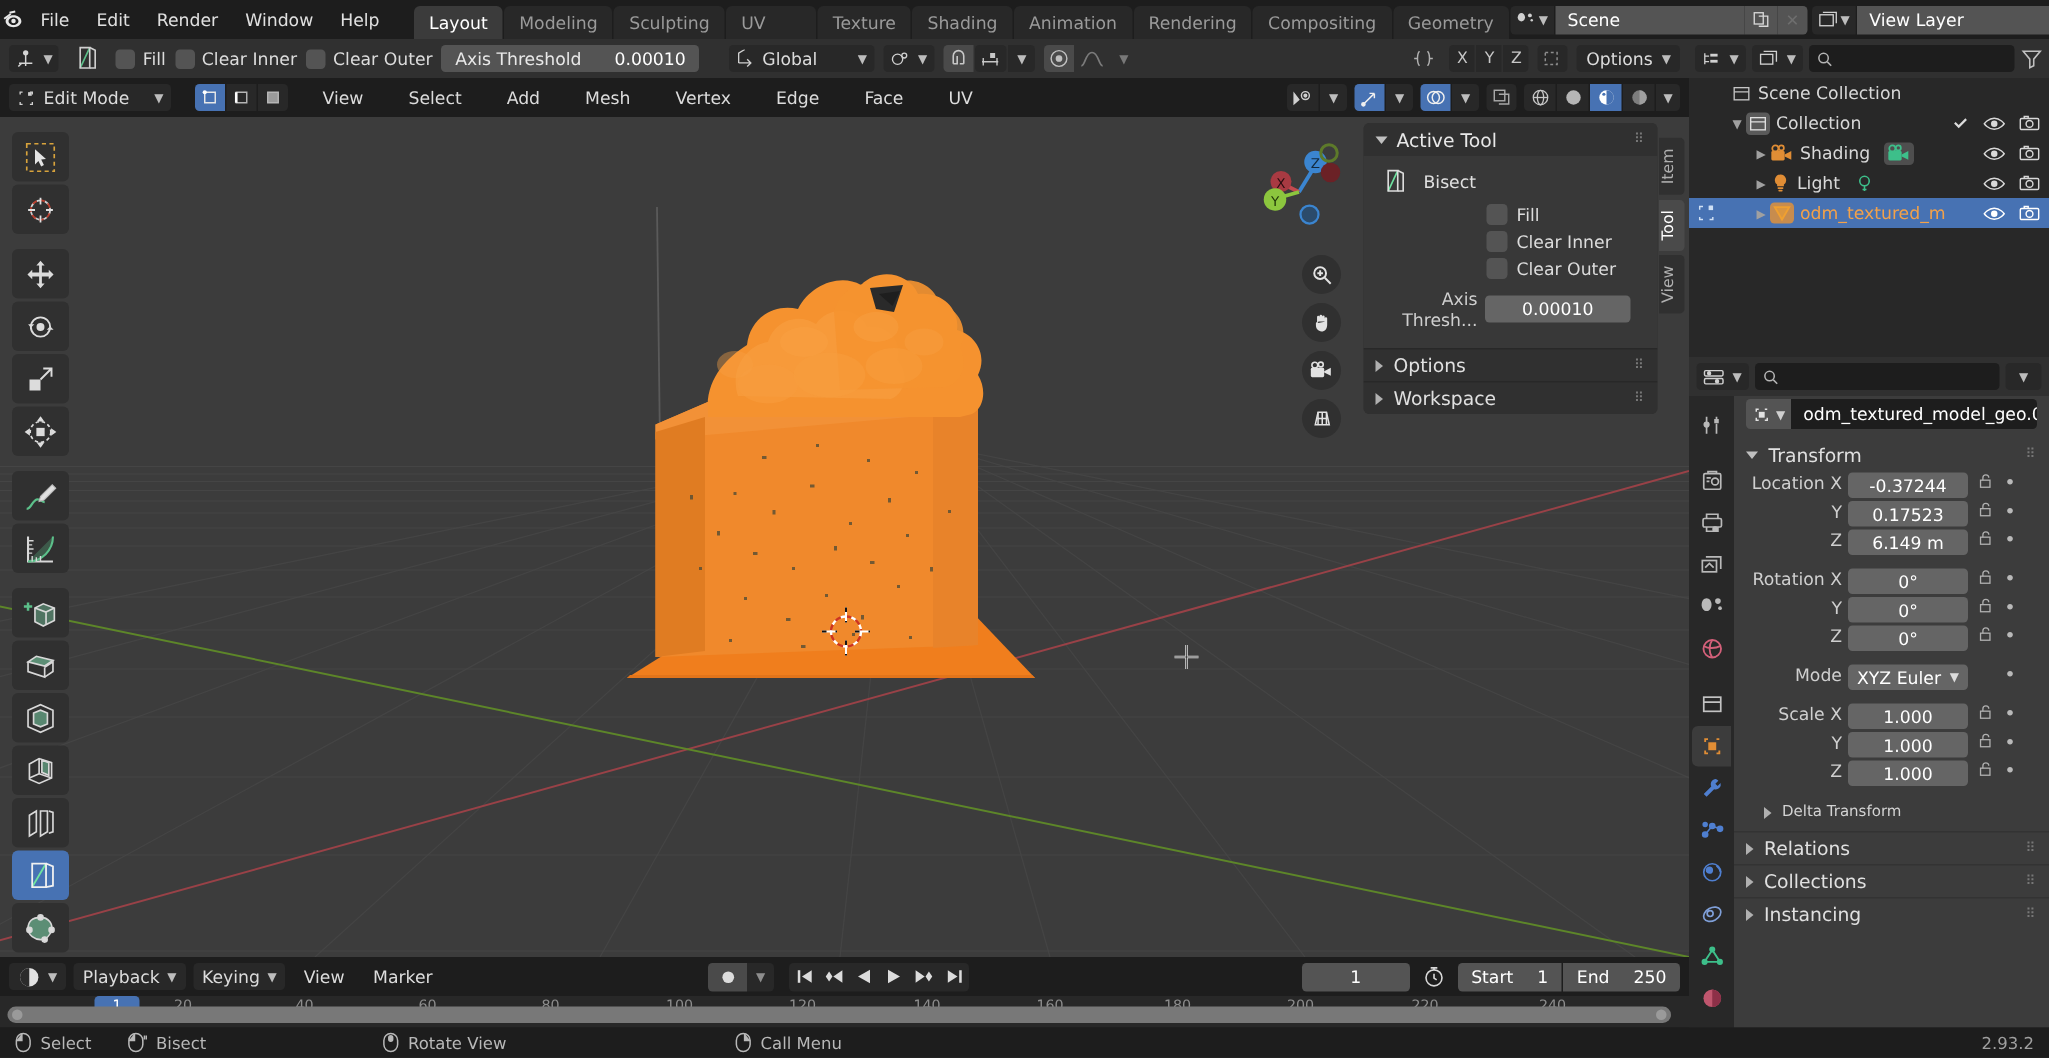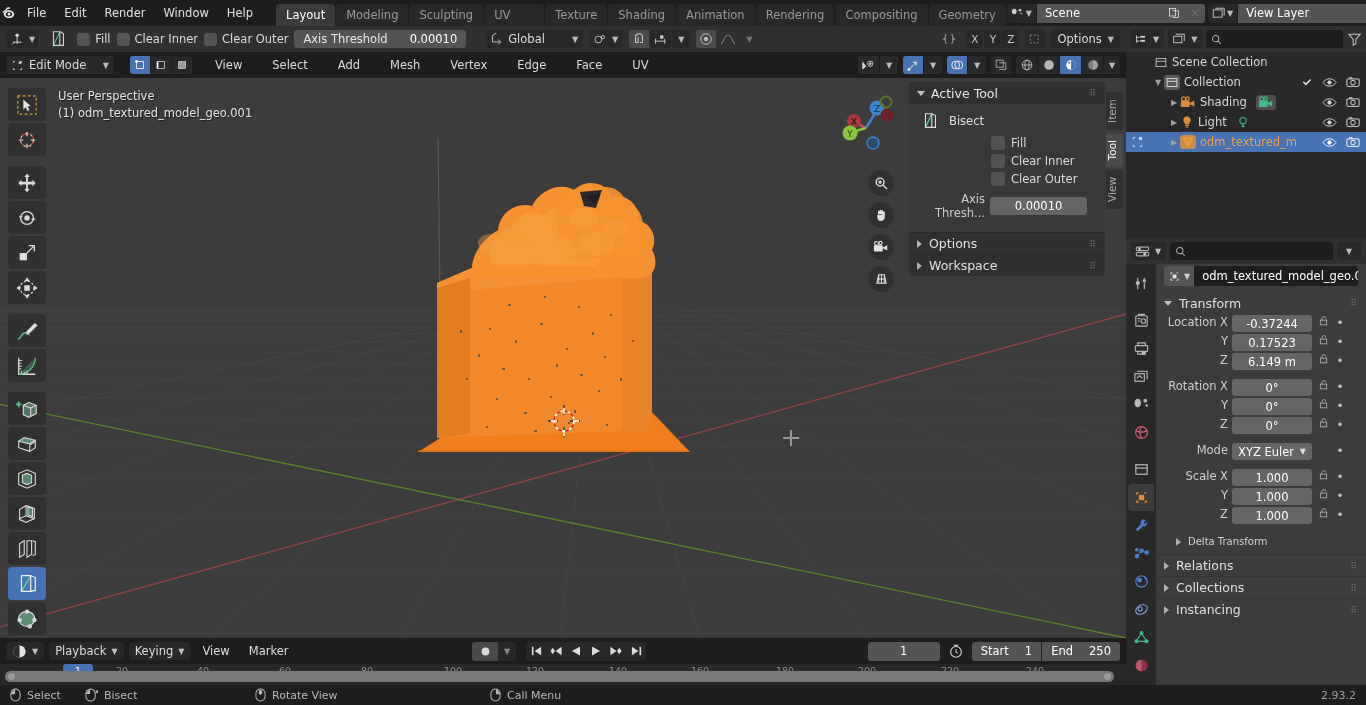--- a/index.html
+++ b/index.html
@@ -676,24 +676,20 @@
         <path d="M0 -16V-6M0 6V16M-16 0h10M6 0h10" stroke="#ffffff" stroke-width="1.3"></path>
         <path d="M0 -16V-6M0 6V16M-16 0h10M6 0h10" stroke="#111" stroke-width="1.3" stroke-dasharray="3 6"></path>
       </g>
 
       <g transform="translate(791,360)">
         <path d="M-8 0h16M0 -8v16" stroke="#e8e8e8" stroke-width="1.6"></path>
         <path d="M-8 0h16M0 -8v16" stroke="#202020" stroke-width="0.5"></path>
       </g>
     </svg>
 
-    <div class="vp-text">
-      <div>User Perspective</div>
-      <div>(1) odm_textured_model_geo.001</div>
-    </div>
 
     <div class="tools">
       <div class="tool-btn">
         <svg width="22" height="22" viewBox="0 0 24 24" fill="none">
           <rect x="2" y="2" width="20" height="20" stroke="#d8a33c" stroke-width="1.2" stroke-dasharray="3 2.5"></rect>
           <path d="M8 6l8 7-3.5.5 2 4-2 1-2-4L8 17z" fill="#e4e4e4"></path>
           </svg>
       </div>
       <div class="tool-btn">
         <svg width="22" height="22" viewBox="0 0 24 24" fill="none" stroke="#e0e0e0" stroke-width="1.3">

